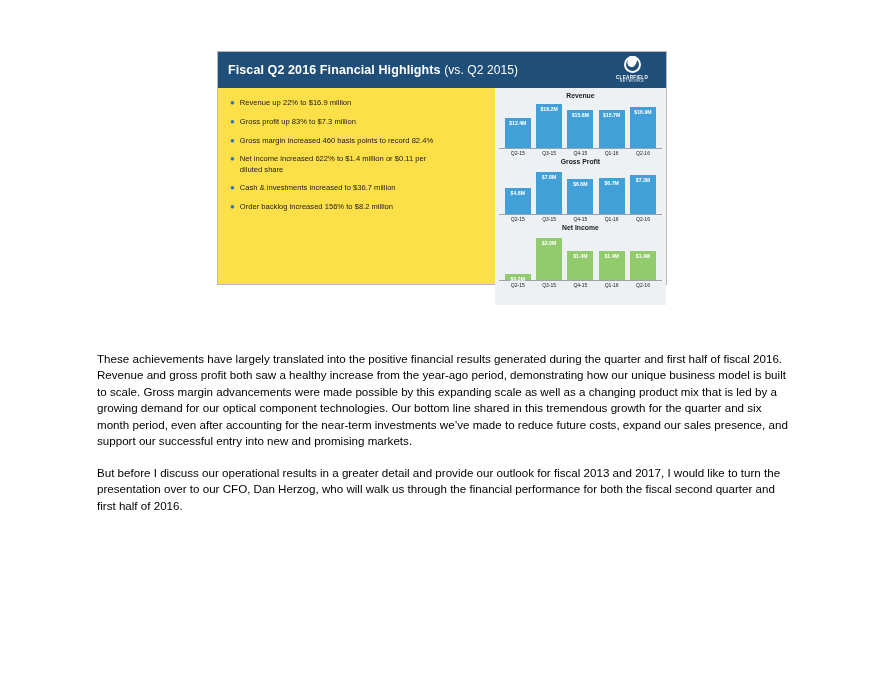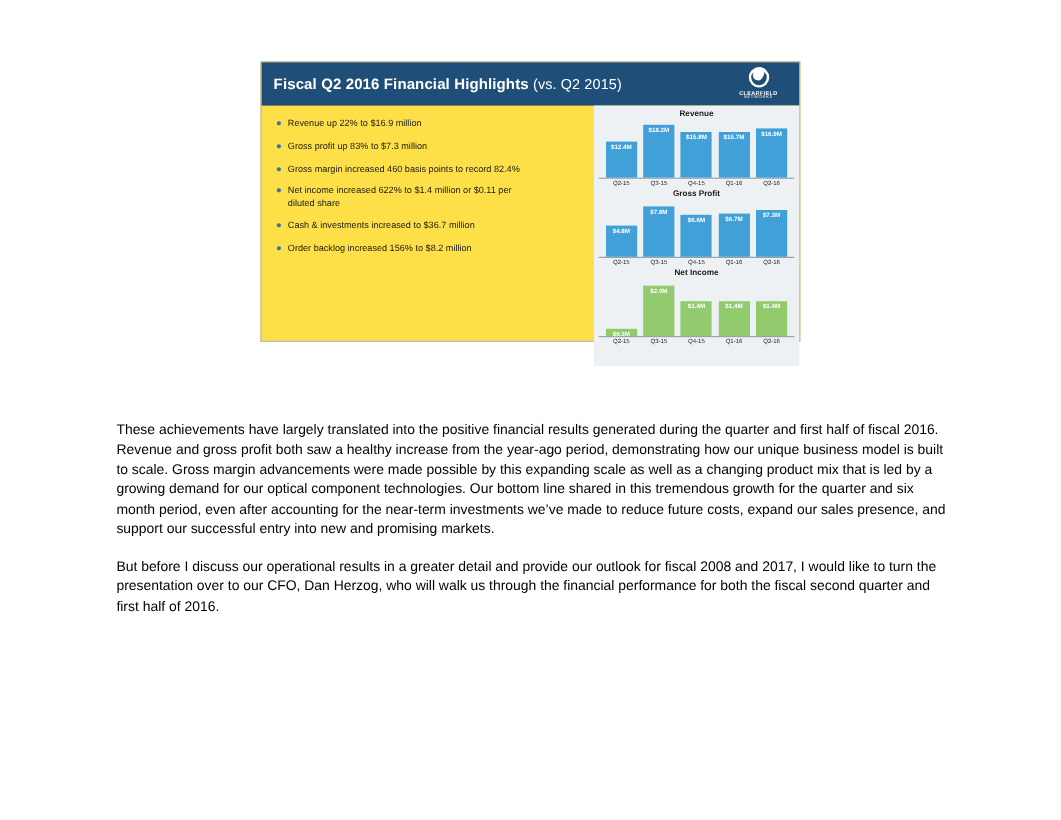--- a/index.html
+++ b/index.html
@@ -360,14 +360,14 @@
             <span>Q2-16</span>
           </div>
       </div>
 
     </div>
   </div>
 </div>
 
 <div class="doc-text">
   <p>These achievements have largely translated into the positive financial results generated during the quarter and first half of fiscal 2016.  Revenue and gross profit both saw a healthy increase from the year-ago period, demonstrating how our unique business model is built to scale.  Gross margin advancements were made possible by this expanding scale as well as a changing product mix that is led by a growing demand for our optical component technologies.  Our bottom line shared in this tremendous growth for the quarter and six month period, even after accounting for the near-term investments we’ve made to reduce future costs, expand our sales presence, and support our successful entry into new and promising markets.</p>
-  <p>But before I discuss our operational results in a greater detail and provide our outlook for fiscal 2008 and 2017, I would like to turn the presentation over to our CFO, Dan Herzog, who will walk us through the financial performance for both the fiscal second quarter and first half of 2016.</p>
+  <p>But before I discuss our operational results in a greater detail and provide our outlook for fiscal 2013 and 2017, I would like to turn the presentation over to our CFO, Dan Herzog, who will walk us through the financial performance for both the fiscal second quarter and first half of 2016.</p>
 </div>
 
 </body></html>

